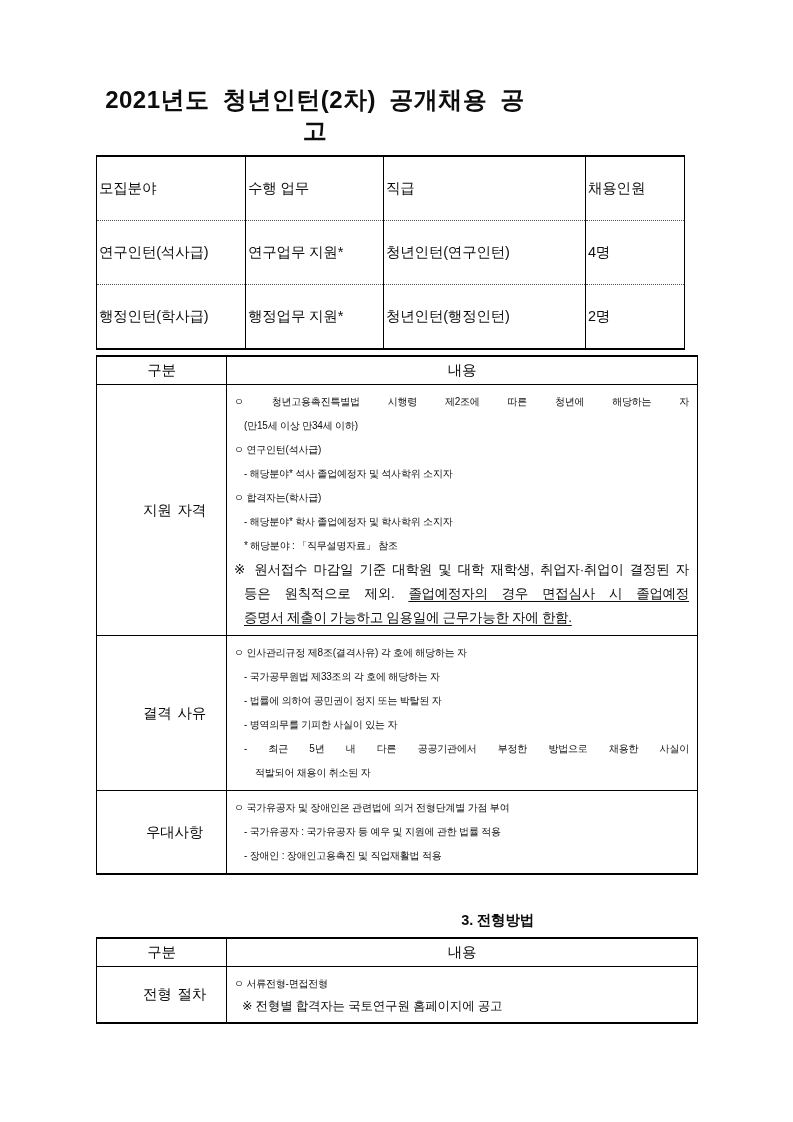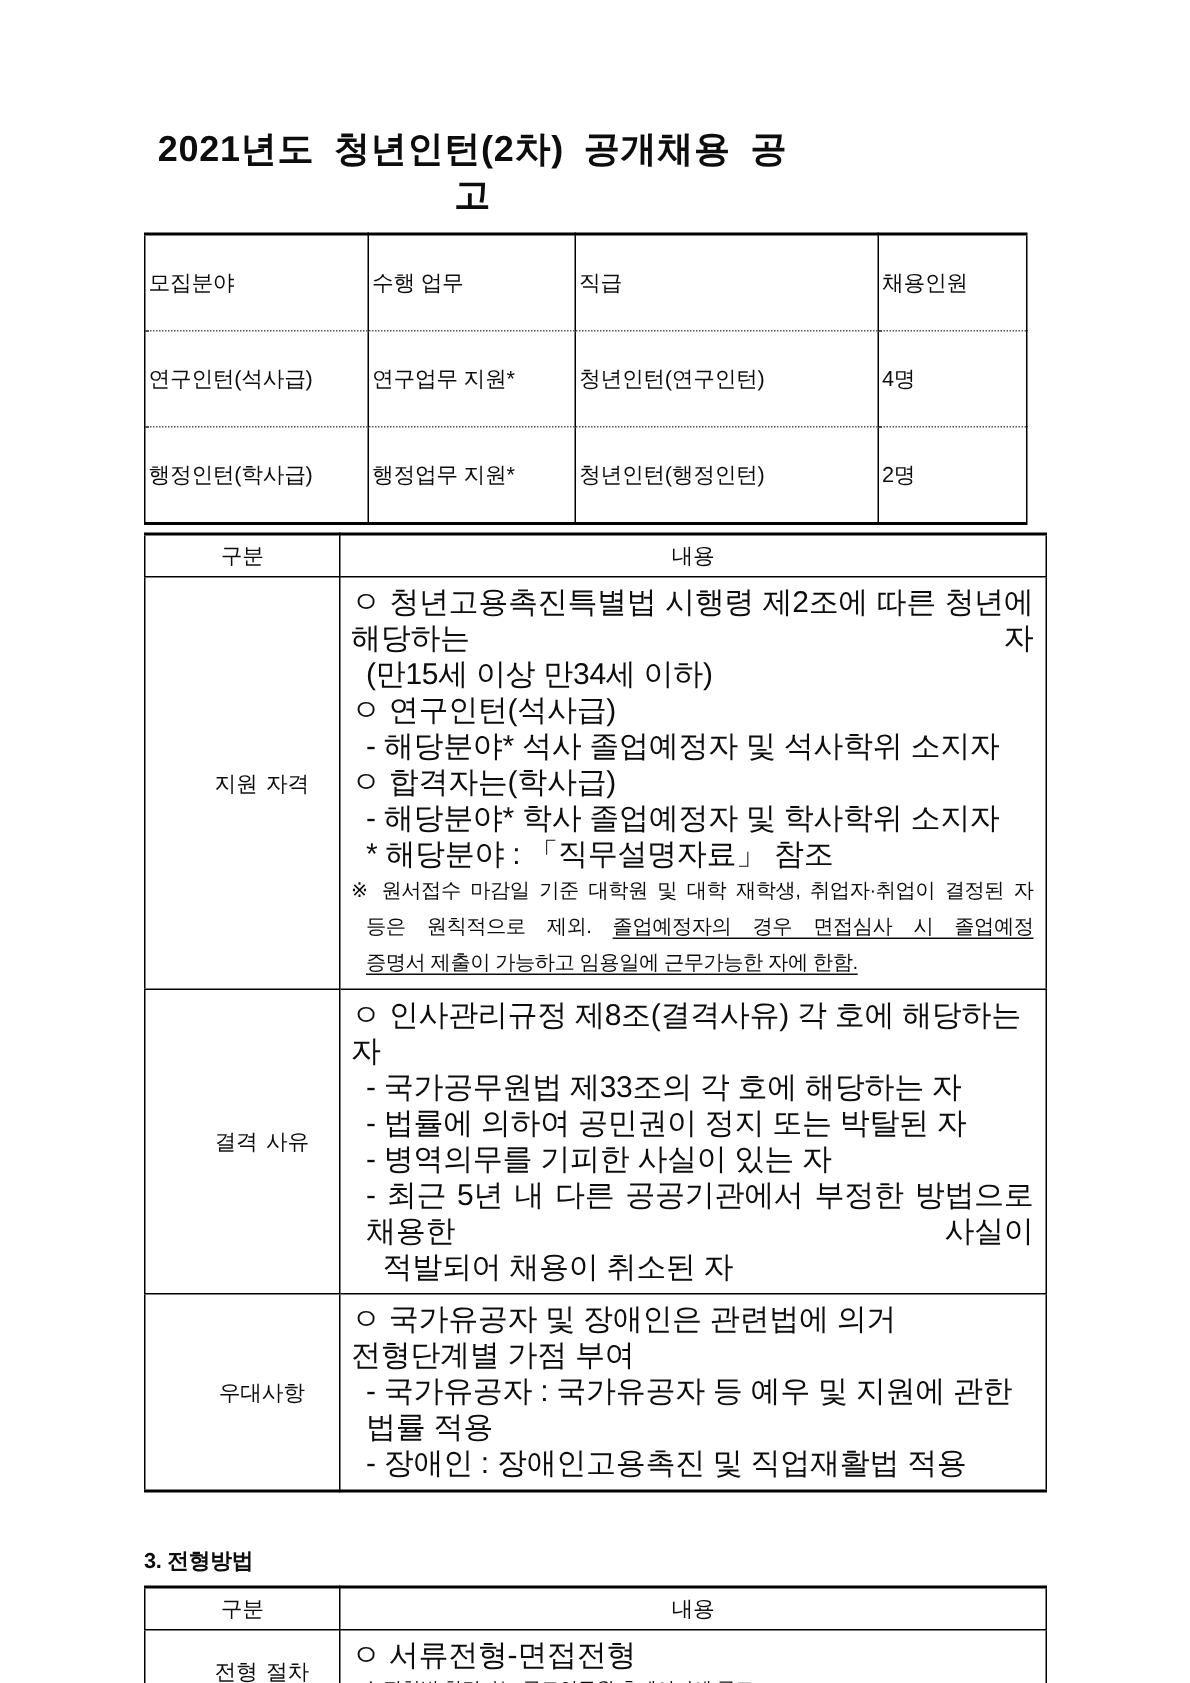--- a/index.html
+++ b/index.html
@@ -22,21 +22,21 @@
     font-size: 14.5px; text-align: center; word-spacing: 3px;
     margin-top: 27px;
   }
 
   .sec-heading {
     font-size: 14.5px; font-weight: bold; letter-spacing: -0.2px;
     margin: 0;
   }
   .sec1-heading { margin-top: 31px; }
   .sec2-heading { margin-top: 21px; }
-  .sec3-heading { margin-top: 36px; }
+  .sec3-heading { margin-top: 36px; text-align: right; }
 
   table { border-collapse: collapse; table-layout: fixed; }
   .tbl {
     border-top: 2px solid #000; border-bottom: 2px solid #000;
     border-left: 1px solid #000; border-right: 1px solid #000;
     margin-top: 9px;
   }
   #recruit-table { width: 588px; }
   #qual-table, #method-table { width: 601px; }
   #qual-table { margin-top: 5px; }
@@ -59,21 +59,21 @@
 
   
   .detail-tbl th { padding: 4px 2px; text-align: center; border-bottom: 1px solid #000; }
   .detail-tbl th:first-child, .detail-tbl td.lbl { border-right: 1px solid #000; }
   .detail-tbl tbody tr { border-bottom: 1px solid #000; }
   .detail-tbl tbody tr:last-child { border-bottom: none; }
   .detail-tbl td.lbl { text-align: center; vertical-align: middle; word-spacing: 2px; }
   .detail-tbl td.content { padding: 5px 8px 5px 7px; vertical-align: middle; }
 
   .line {
-    line-height: 24px; font-size: 20px; letter-spacing: -0.2px;
+    line-height: 24px; font-size: 10px; letter-spacing: -0.2px;
     word-break: keep-all; white-space: normal;
   }
   .line.ind1 { padding-left: 10px; }
   .line.ind2 { padding-left: 21px; }
   .line.j { text-align: justify; text-align-last: justify; }
   .line.tight { font-size: 13.5px; letter-spacing: -0.3px; }
   .line.small { font-size: 12.5px; padding-left: 8px; line-height: 21px; }
   .line .u {
     text-decoration: underline;
     text-underline-offset: 3px;

